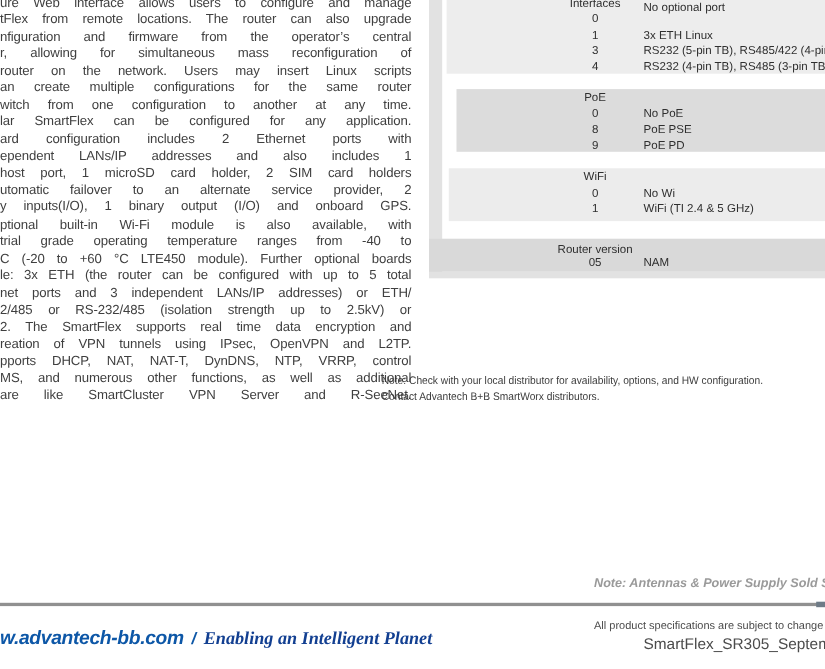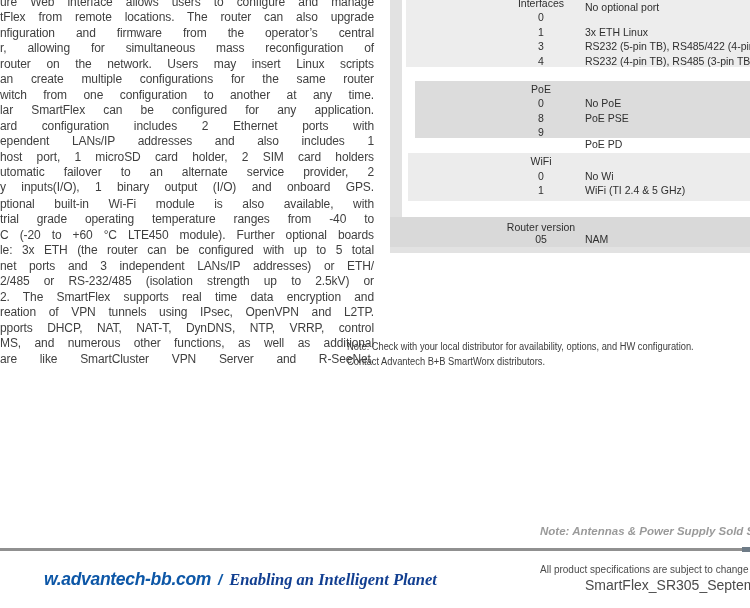--- a/index.html
+++ b/index.html
@@ -32,21 +32,21 @@
                letter-spacing:1.3px;color:#10549c;}
   .order-note{position:absolute;left:347px;top:339px;font-size:10px;line-height:15px;
               color:#3c3c3c;white-space:pre;transform:scaleX(0.93);transform-origin:left top;}
 
   
   .antenna-note{position:absolute;left:540px;top:525px;font-size:11.5px;font-weight:bold;
                 font-style:italic;color:#9a9a9a;white-space:nowrap;}
   .rule{position:absolute;left:0;top:548px;width:750px;height:3px;background:#909090;}
   .rule-tip{position:absolute;left:742px;top:547px;width:8px;height:5px;background:#6e7b87;}
 
-  .footer-left{position:absolute;left:0;top:569px;white-space:nowrap;padding-left:44px;}
+  .footer-left{position:absolute;left:0;top:569px;white-space:nowrap;}
   .site{font-weight:bold;font-style:italic;font-size:17.5px;color:#0d57a7;letter-spacing:-0.3px;}
   .fslash{font-weight:bold;font-style:italic;font-size:15px;color:#0d57a7;margin:0 7px;}
   .tagline{font-family:"Liberation Serif",serif;font-style:italic;font-weight:bold;
            font-size:16.5px;color:#123f91;}
   .disc1{position:absolute;left:540px;top:564px;font-size:10px;color:#4b4b4b;white-space:nowrap;}
   .disc2{position:absolute;left:585px;top:577px;font-size:14px;color:#4b4b4b;white-space:nowrap;}
 </style>
 </head>
 <body>
 
@@ -93,21 +93,21 @@
   <div class="tcell tdesc" style="top:40px">RS232 (5-pin TB), RS485/422 (4-pin TB</div>
   <div class="tcell tcode" style="top:54.5px">4</div>
   <div class="tcell tdesc" style="top:54.5px">RS232 (4-pin TB), RS485 (3-pin TB), ET</div>
 
   <div class="tcell thead" style="top:83px">PoE</div>
   <div class="tcell tcode" style="top:97px">0</div>
   <div class="tcell tdesc" style="top:97px">No PoE</div>
   <div class="tcell tcode" style="top:111.5px">8</div>
   <div class="tcell tdesc" style="top:111.5px">PoE PSE</div>
   <div class="tcell tcode" style="top:126px">9</div>
-  <div class="tcell tdesc" style="top:138px">PoE PD</div>
+  <div class="tcell tdesc" style="top:126px">PoE PD</div>
 
   <div class="tcell thead" style="top:155px">WiFi</div>
   <div class="tcell tcode" style="top:169.5px">0</div>
   <div class="tcell tdesc" style="top:169.5px">No Wi</div>
   <div class="tcell tcode" style="top:184px">1</div>
   <div class="tcell tdesc" style="top:184px">WiFi (TI 2.4 &amp; 5 GHz)</div>
 
   <div class="tcell thead" style="top:221px">Router version</div>
   <div class="tcell tcode" style="top:233px">05</div>
   <div class="tcell tdesc" style="top:233px">NAM</div>

